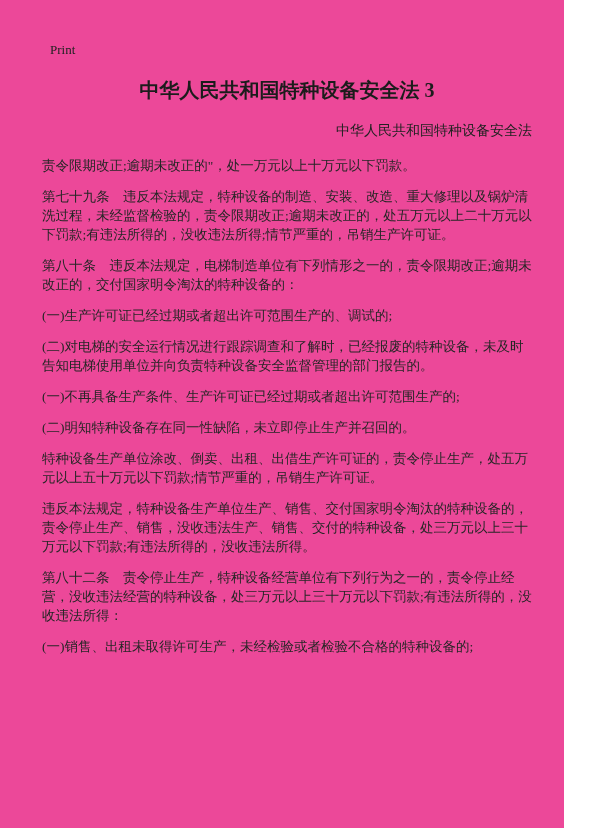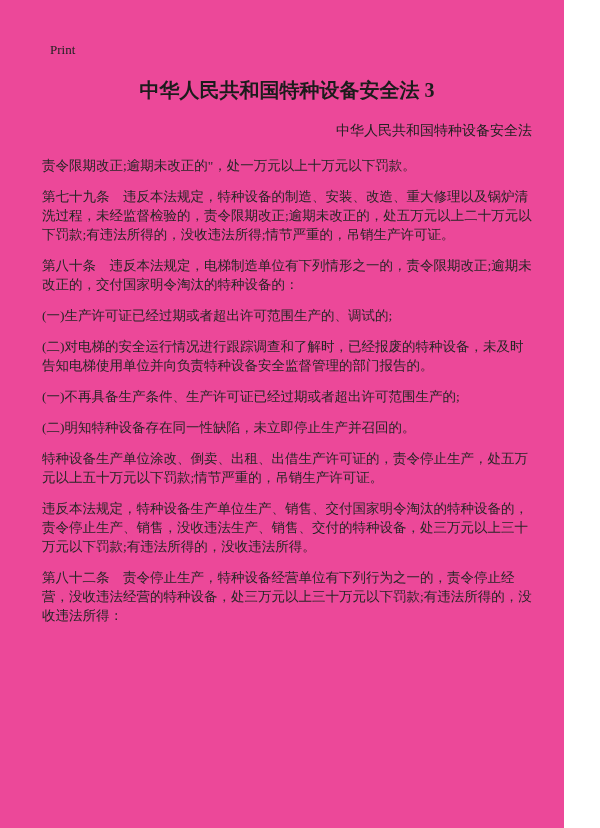--- a/index.html
+++ b/index.html
@@ -65,14 +65,15 @@
   <p class="body-para">责令限期改正;逾期未改正的"，处一万元以上十万元以下罚款。</p>
   <p class="body-para">第七十九条　违反本法规定，特种设备的制造、安装、改造、重大修理以及锅炉清洗过程，未经监督检验的，责令限期改正;逾期未改正的，处五万元以上二十万元以下罚款;有违法所得的，没收违法所得;情节严重的，吊销生产许可证。</p>
   <p class="body-para">第八十条　违反本法规定，电梯制造单位有下列情形之一的，责令限期改正;逾期未改正的，交付国家明令淘汰的特种设备的：</p>
   <p class="body-para">(一)生产许可证已经过期或者超出许可范围生产的、调试的;</p>
   <p class="body-para">(二)对电梯的安全运行情况进行跟踪调查和了解时，已经报废的特种设备，未及时告知电梯使用单位并向负责特种设备安全监督管理的部门报告的。</p>
   <p class="body-para">(一)不再具备生产条件、生产许可证已经过期或者超出许可范围生产的;</p>
   <p class="body-para">(二)明知特种设备存在同一性缺陷，未立即停止生产并召回的。</p>
   <p class="body-para">特种设备生产单位涂改、倒卖、出租、出借生产许可证的，责令停止生产，处五万元以上五十万元以下罚款;情节严重的，吊销生产许可证。</p>
   <p class="body-para">违反本法规定，特种设备生产单位生产、销售、交付国家明令淘汰的特种设备的，责令停止生产、销售，没收违法生产、销售、交付的特种设备，处三万元以上三十万元以下罚款;有违法所得的，没收违法所得。</p>
   <p class="body-para">第八十二条　责令停止生产，特种设备经营单位有下列行为之一的，责令停止经营，没收违法经营的特种设备，处三万元以上三十万元以下罚款;有违法所得的，没收违法所得：</p>
+  <p class="body-para">(一)销售、出租未取得许可生产，未经检验或者检验不合格的特种设备的;</p>
 
 </div>
 
 </body></html>

